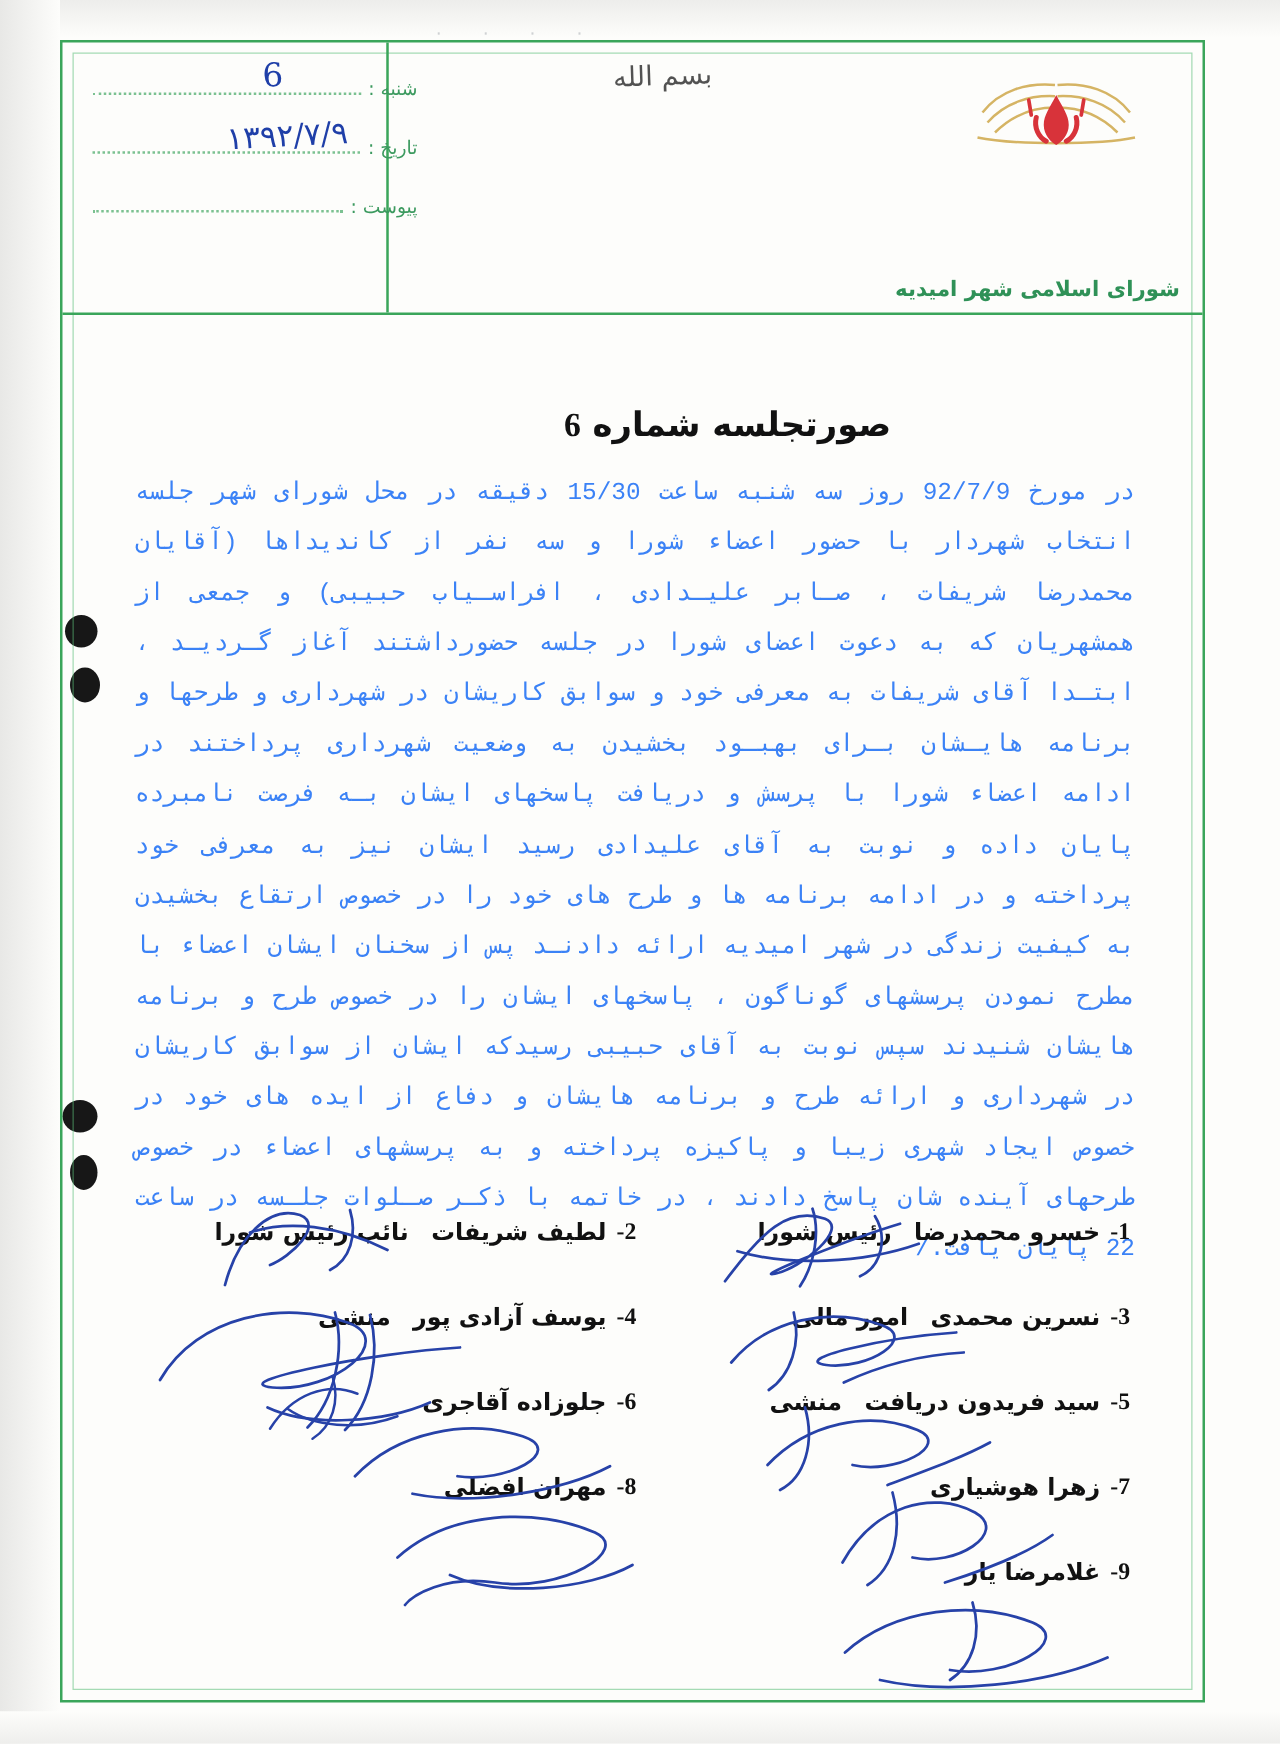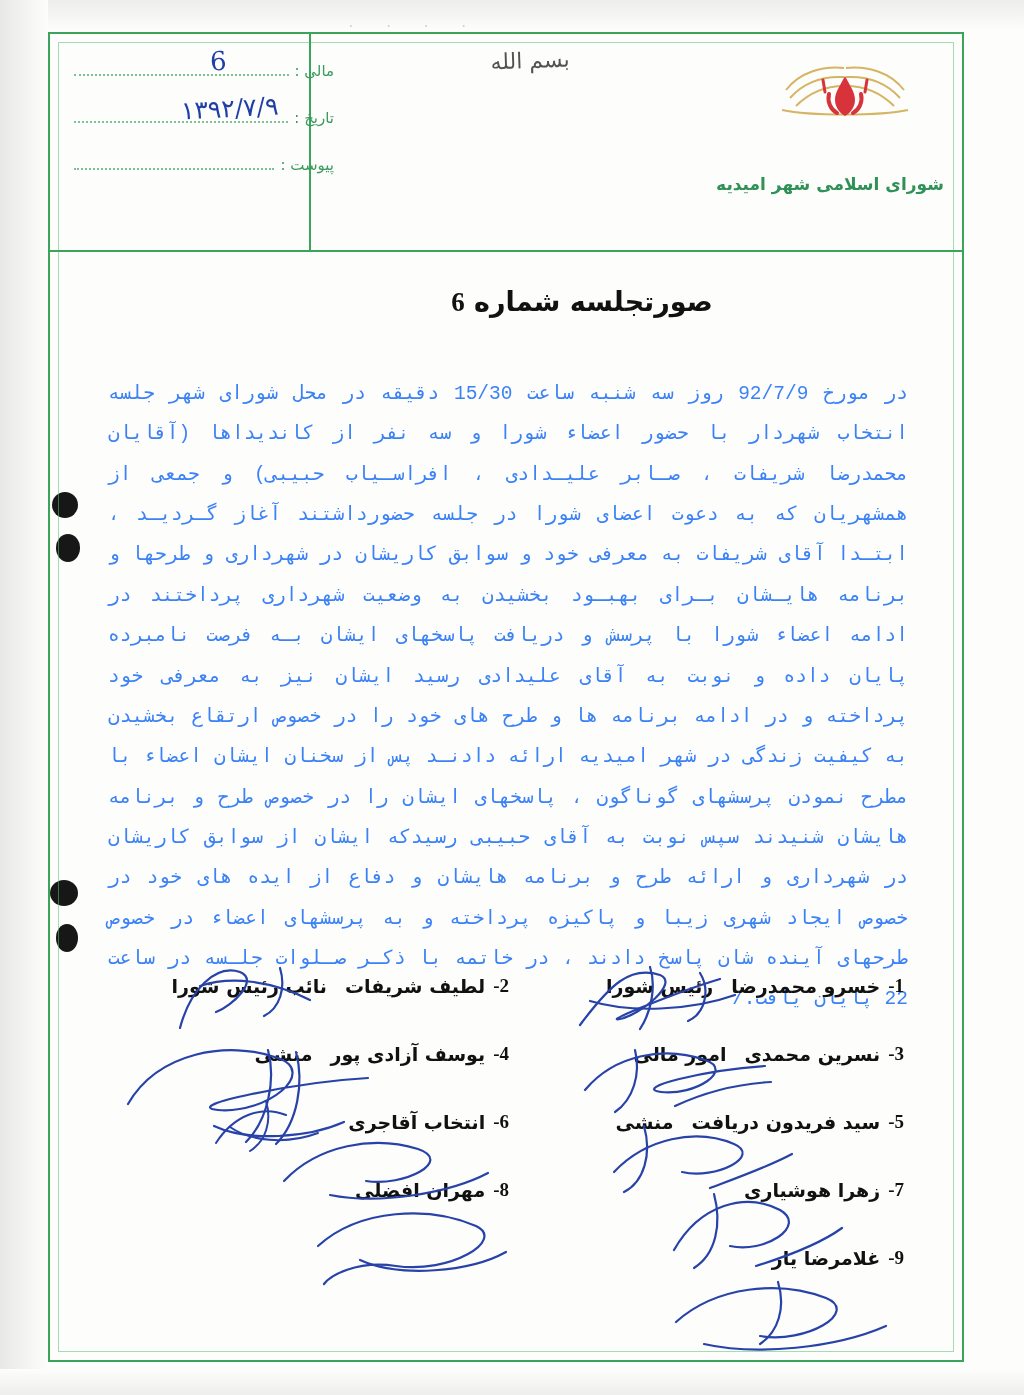--- a/index.html
+++ b/index.html
@@ -141,20 +141,21 @@
     height: 80px;
     margin: 0 auto;
     position: relative;
   }
   .org-line1, .org-line2 {
     color: #2f9157;
     font-size: 17px;
     font-weight: bold;
     line-height: 1.9;
     white-space: nowrap;
+    margin-top: 48px;
   }
   .org-block {
     position: absolute;
     left: 700px;
     top: 168px;
     width: 260px;
     text-align: center;
     direction: rtl;
   }
 
@@ -165,21 +166,21 @@
     left: 0;
     top: 286px;
     text-align: center;
     direction: rtl;
     font-size: 27px;
     font-weight: bold;
     color: #111;
     font-family: "DejaVu Sans", "Liberation Sans", sans-serif;
     padding-left: 140px;
   }
-  .title-inner { display: inline-block; }
+  .title-inner { display: inline-block; margin-top: 39px; }
   .title-number { font-family: "Liberation Serif", serif; }
 
   .body-text {
     position: absolute;
     right: 116px;
     top: 374px;
     width: 800px;
     direction: rtl;
     text-align: justify;
     font-size: 19.5px;
@@ -278,21 +279,21 @@
   <div class="header-rule"></div>
   <div class="header-vrule"></div>
 
   <div class="faint-scribble">· · · ·</div>
 
   <div class="bismillah">بسم الله</div>
 
   <div class="form-fields">
 
     <div class="field-row">
-      <span class="field-label">مالی :</span>
+      <span class="field-label">شنبه :</span>
       <span class="field-dots">
         <span class="handwrite hw-num">6</span>
       </span>
     </div>
 
     <div class="field-row">
       <span class="field-label">تاریخ :</span>
       <span class="field-dots">
         <span class="handwrite hw-date">۱۳۹۲/۷/۹</span>
       </span>
@@ -372,21 +373,21 @@
     </div>
 
     <div class="att">
       <span class="num">5-</span>
       <span>سید فریدون دریافت</span>
       <span class="role">منشی</span>
     </div>
 
     <div class="att">
       <span class="num">6-</span>
-      <span>انتخاب آقاجری</span>
+      <span>جلوزاده آقاجری</span>
       <span class="role"></span>
     </div>
 
     <div class="att">
       <span class="num">7-</span>
       <span>زهرا هوشیاری</span>
       <span class="role"></span>
     </div>
 
     <div class="att">

